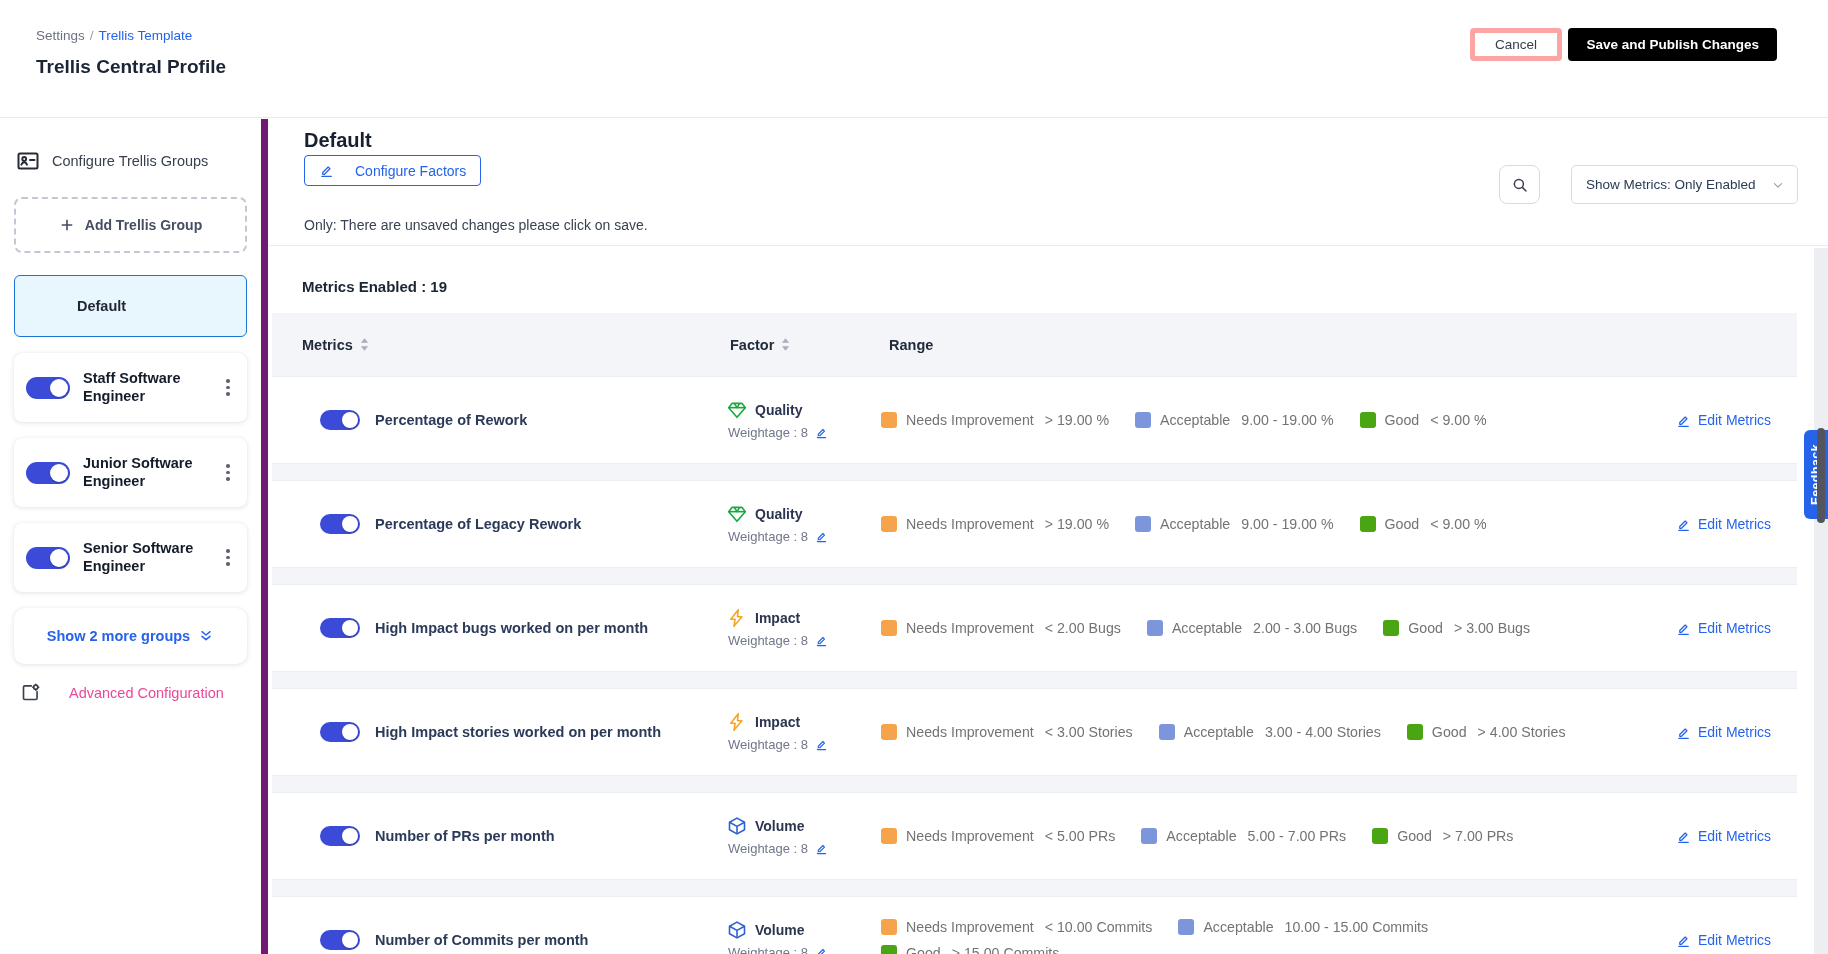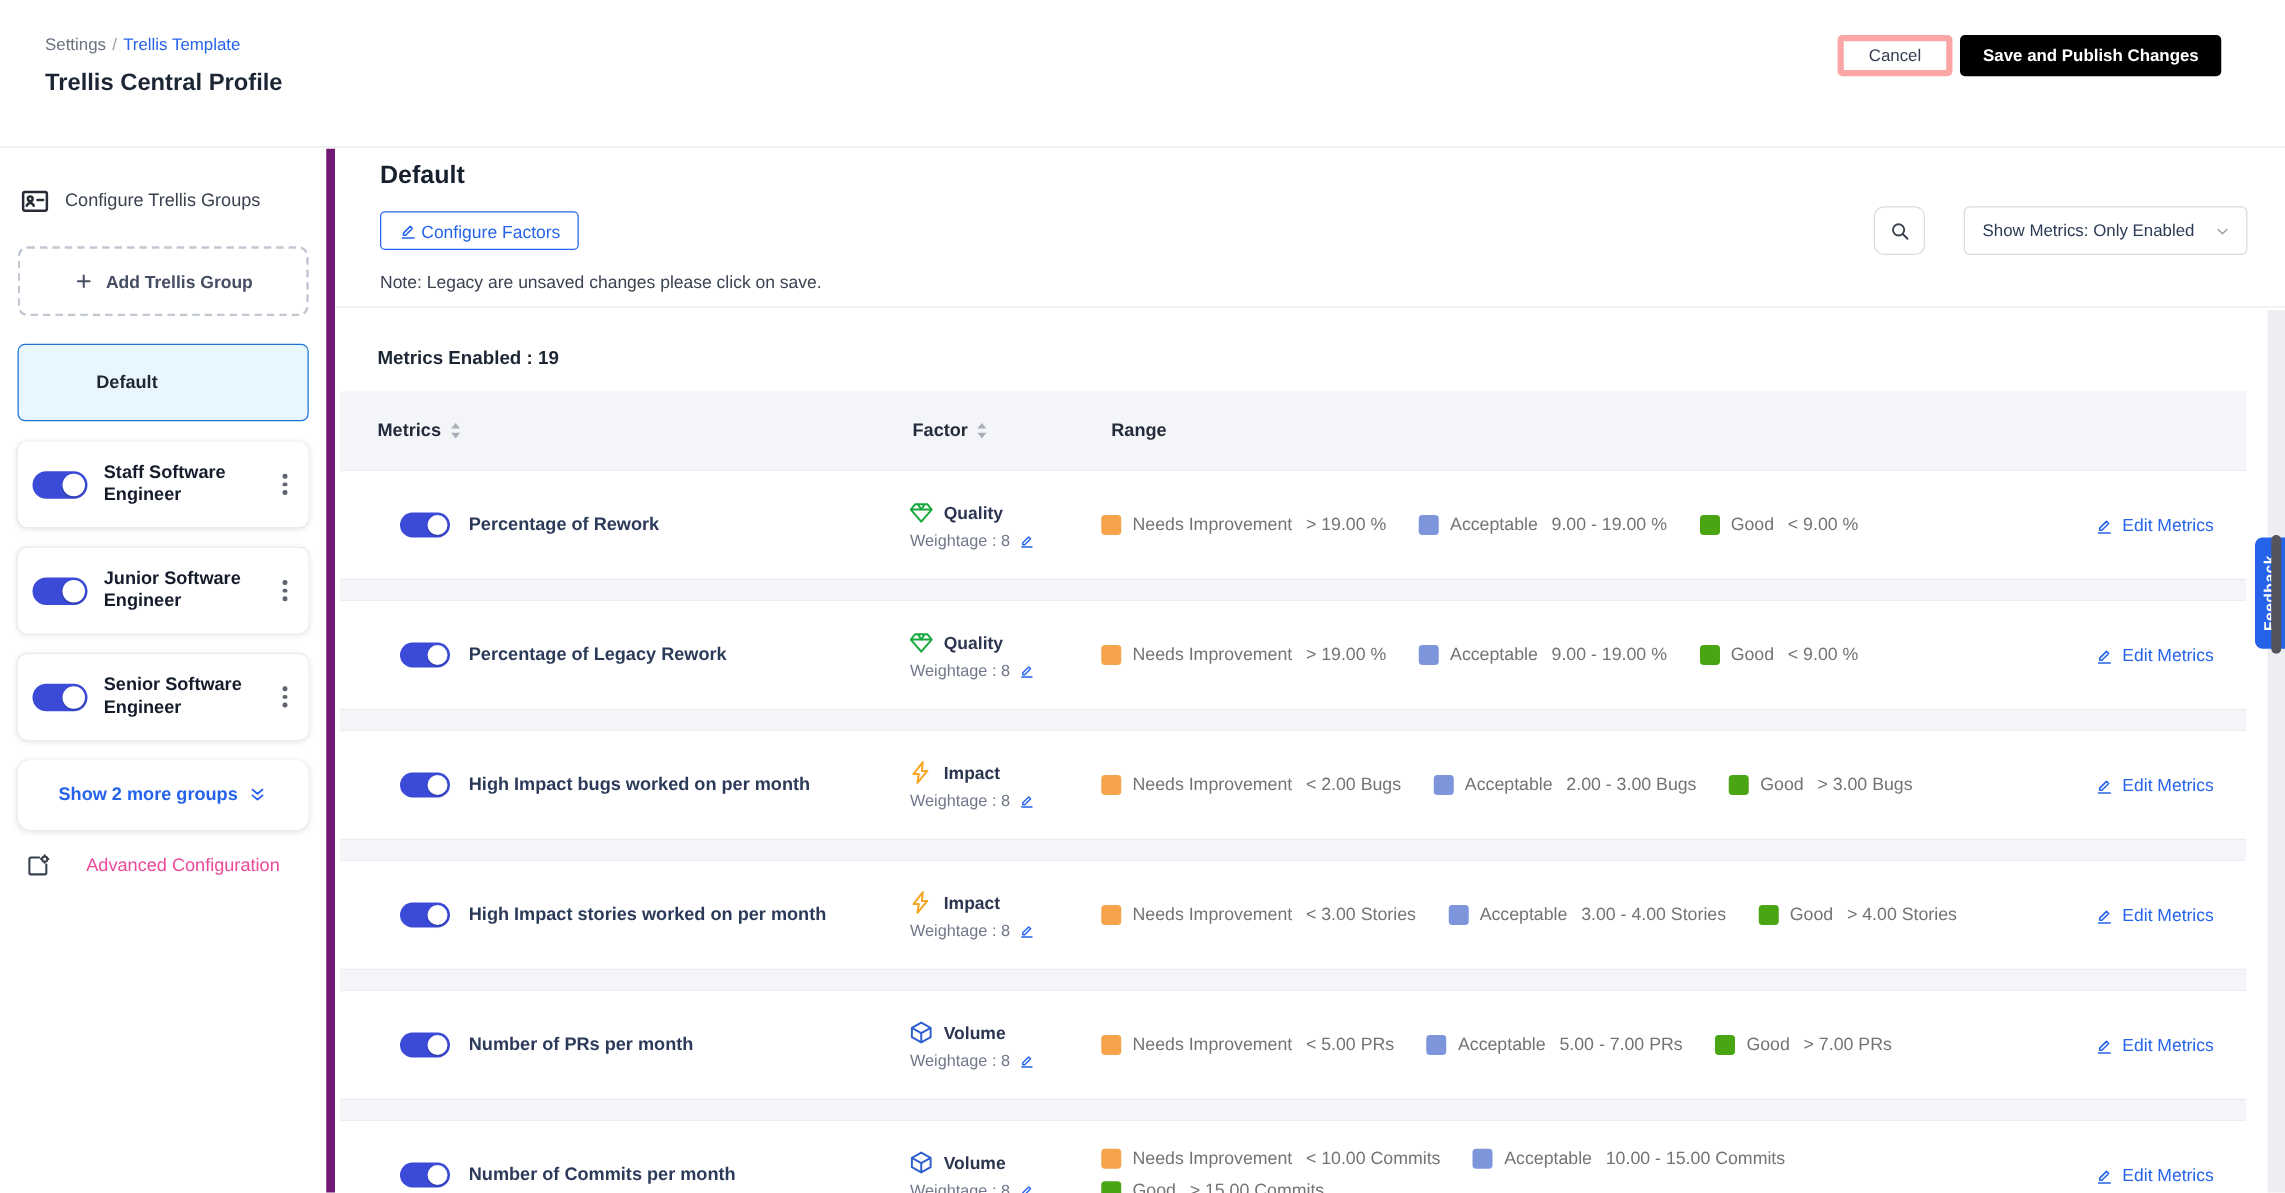--- a/index.html
+++ b/index.html
@@ -49,22 +49,22 @@
   .switch { position:relative; width:44px; height:22px; border-radius:11px; background:#3B4BD8;
     flex:none; cursor:pointer; }
   .switch::after { content:""; position:absolute; top:2px; right:2px; width:18px; height:18px;
     border-radius:50%; background:#fff; box-shadow:0 1px 2px rgba(0,0,0,.25); }
   .switch.sm { width:40px; height:20px; border-radius:10px; }
   .switch.sm::after { width:16px; height:16px; }
 
   
   .main { position:absolute; left:269px; top:119px; right:0; bottom:0; background:#fff; }
   .sec-title { position:absolute; left:35px; top:10px; font-size:20px; font-weight:700; color:#16202E; }
-  .btn-factors { position:absolute; left:35px; top:50px; height:31px; padding:0 14px;
-    display:flex; align-items:center; gap:3px; background:#fff; border:1px solid #2563EB;
+  .btn-factors { position:absolute; left:35px; top:36px; height:31px; padding:0 14px;
+    display:flex; align-items:center; gap:21px; background:#fff; border:1px solid #2563EB;
     border-radius:4px; color:#2563EB; font-size:14px; cursor:pointer; }
   .note { position:absolute; left:35px; top:98px; font-size:14px; color:#3A4252; }
   .srch-btn { position:absolute; right:288px; top:46px; width:41px; height:39px; background:#fff;
     border:1px solid #D7DBE2; border-radius:8px; display:flex; align-items:center; justify-content:center; cursor:pointer; }
   .filter-dd { position:absolute; right:30px; top:46px; width:227px; height:39px; background:#fff;
     border:1px solid #D7DBE2; border-radius:5px; display:flex; align-items:center;
     padding:0 12px 0 14px; font-size:13.5px; color:#2B3A55; cursor:pointer; }
   .filter-dd .ddlabel { flex:1; }
   .divider { position:absolute; left:0; right:0; top:126px; border-top:1px solid #E8EAEE; }
 
@@ -201,21 +201,21 @@
   <button class="btn-factors">
     <span>
       <svg width="15" height="15" viewBox="0 0 24 24" fill="none" stroke="#2563EB" stroke-width="2" stroke-linecap="round" stroke-linejoin="round">
           <path d="M6 15.2V18h2.8L17.5 9.3 14.7 6.5z"></path>
           <path d="M4.5 21.5h15"></path>
         </svg>
     </span>
     <span>Configure Factors</span>
   </button>
 
-  <div class="note">Note: Legacy are unsaved changes please click on save.</div>
+  <div class="note">Only: There are unsaved changes please click on save.</div>
 
   <button class="srch-btn">
     <span>
       <svg width="18" height="18" viewBox="0 0 24 24" fill="none" stroke="#39414F" stroke-width="2" stroke-linecap="round">
           <circle cx="10.5" cy="10.5" r="6"></circle>
           <path d="M15.2 15.2 20 20"></path>
         </svg>
     </span>
   </button>
 

